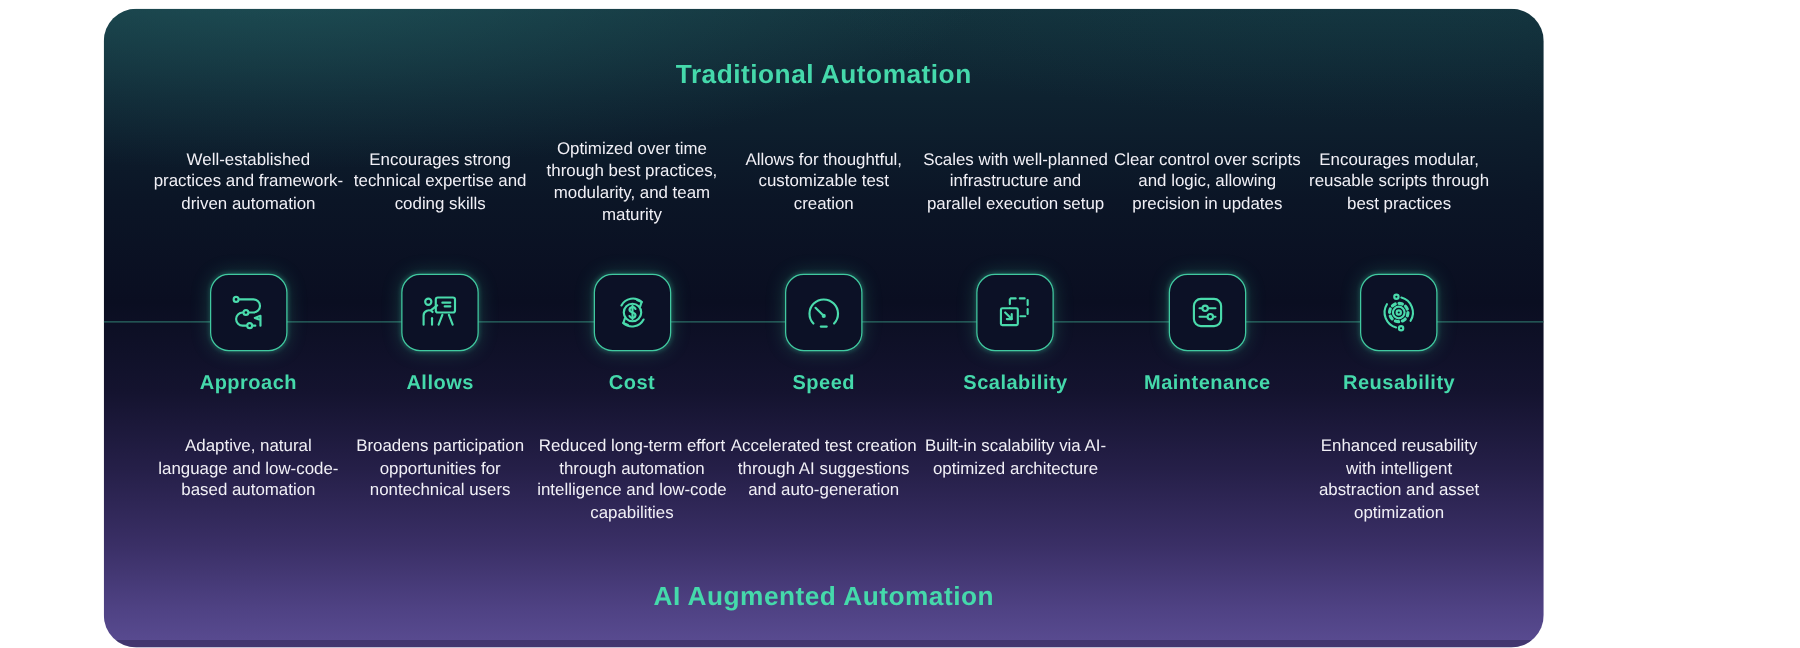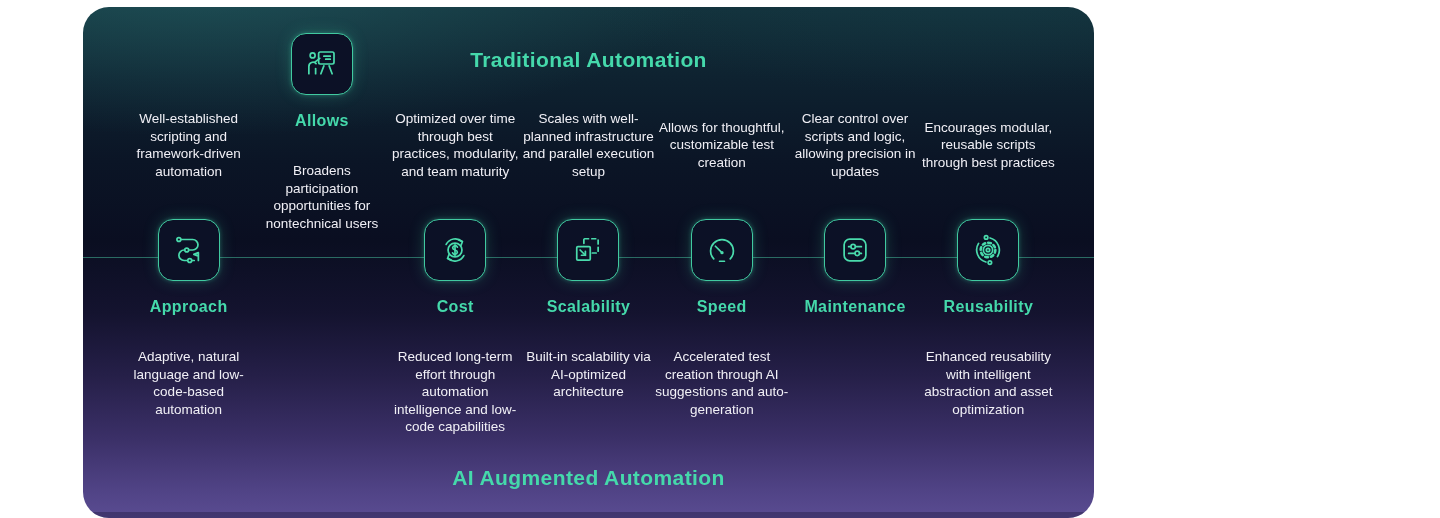--- a/index.html
+++ b/index.html
@@ -1,18 +1,18 @@
 <!DOCTYPE html>
 <html><head>
 <meta charset="utf-8">
 <style>
   * { margin:0; padding:0; box-sizing:border-box; }
   html,body { width:1440px; height:518px; background:#ffffff; font-family:"Liberation Sans", sans-serif; overflow:hidden; }
   .card {
-    position:absolute; left:83px; top:7px; width:1011px; height:511px;
+    position:absolute; left:83px; top:7px; width:1152px; height:511px;
     border-radius:26px; overflow:hidden;
     background:
       radial-gradient(90% 55% at 12% -5%, rgba(38,100,104,.55), rgba(38,100,104,0) 55%),
       radial-gradient(80% 45% at 88% -5%, rgba(22,64,74,.35), rgba(22,64,74,0) 50%),
       linear-gradient(180deg, #13323c 0%, #0e2230 14%, #0b1526 30%, #0a0e21 46%, #14132f 60%, #251f48 72%, #3a2f66 84%, #4f4284 94%, #5a4c92 100%);
   }
   .card::after {
     content:""; position:absolute; left:0; right:0; bottom:0; height:6px;
     background:rgba(24,16,48,.35);
   }
@@ -52,38 +52,41 @@
 <div class="card">
 
   <div class="big-title title-top">Traditional Automation</div>
 
   <div class="hline"></div>
 
   <div class="columns">
 
     <div class="col">
       <div class="top-desc-wrap">
-          <div class="desc">Well-established scripting and framework-driven automation</div>
+          <div class="desc">Well-established practices and framework-driven automation</div>
         </div>
       <div class="icon-box">
         <svg class="glyph" width="36" height="36" viewBox="0 0 48 48">
           <path d="M13.5 10h15.5a7 7 0 0 1 0 14H17.5a7 7 0 0 0 0 14H31"></path>
           <circle cx="10.5" cy="10" r="2.6" fill="#0c1126"></circle>
           <circle cx="21" cy="24" r="2.6" fill="#0c1126"></circle>
           <circle cx="25" cy="38" r="2.6" fill="#0c1126"></circle>
           <path d="M36.5 38V27.5l-6 2.3 6 2.3"></path>
         </svg>
       </div>
       <div class="cat-label">Approach</div>
       <div class="bottom-desc-wrap">
           <div class="desc">Adaptive, natural language and low-code-based automation</div>
         </div>
     </div>
 
     <div class="col">
+      <div class="top-desc-wrap">
+          <div class="desc">Encourages strong technical expertise and coding skills</div>
+        </div>
       <div class="icon-box">
         <svg class="glyph" width="36" height="36" viewBox="0 0 48 48">
           <rect x="19.5" y="8" width="20.5" height="16" rx="2.2"></rect>
           <path d="M26.5 13.5h8.5M29 17.5h6"></path>
           <path d="M26.5 26.5 22.5 37M33.5 26.5 37.5 37"></path>
           <circle cx="11.5" cy="12.5" r="3.3"></circle>
           <path d="M6.5 37V27.2a5.5 5.5 0 0 1 9.6-3.7"></path>
           <path d="M15.5 30V37"></path>
           <path d="M14.5 21.5 21 16.5"></path>
         </svg>
@@ -110,51 +113,51 @@
         </svg>
       </div>
       <div class="cat-label">Cost</div>
       <div class="bottom-desc-wrap">
           <div class="desc">Reduced long-term effort through automation intelligence and low-code capabilities</div>
         </div>
     </div>
 
     <div class="col">
       <div class="top-desc-wrap">
+          <div class="desc">Allows for thoughtful, customizable test creation</div>
+        </div>
+      <div class="icon-box">
+        <svg class="glyph" width="36" height="36" viewBox="0 0 48 48">
+          <path d="M13 35.8A15.2 15.2 0 1 1 35 35.8"></path>
+          <path d="M20.8 39h6.4"></path>
+          <path d="M22.5 26.2 15.2 19"></path>
+          <circle cx="24" cy="27.6" r="2.2" fill="#4adbac" stroke="none"></circle>
+        </svg>
+      </div>
+      <div class="cat-label">Speed</div>
+      <div class="bottom-desc-wrap">
+          <div class="desc">Accelerated test creation through AI suggestions and auto-generation</div>
+        </div>
+    </div>
+
+    <div class="col">
+      <div class="top-desc-wrap">
           <div class="desc">Scales with well-planned infrastructure and parallel execution setup</div>
         </div>
       <div class="icon-box">
         <svg class="glyph" width="36" height="36" viewBox="0 0 48 48">
           <rect x="18.5" y="9" width="19" height="19" rx="1" stroke-dasharray="5.2 4.4"></rect>
           <rect x="9" y="19.5" width="18" height="18" rx="1.5" fill="#0c1126"></rect>
           <path d="M13.5 24 20.5 31"></path>
           <path d="M20.5 25.8v5.2h-5.2"></path>
         </svg>
       </div>
       <div class="cat-label">Scalability</div>
       <div class="bottom-desc-wrap">
           <div class="desc">Built-in scalability via AI-optimized architecture</div>
-        </div>
-    </div>
-
-    <div class="col">
-      <div class="top-desc-wrap">
-          <div class="desc">Allows for thoughtful, customizable test creation</div>
-        </div>
-      <div class="icon-box">
-        <svg class="glyph" width="36" height="36" viewBox="0 0 48 48">
-          <path d="M13 35.8A15.2 15.2 0 1 1 35 35.8"></path>
-          <path d="M20.8 39h6.4"></path>
-          <path d="M22.5 26.2 15.2 19"></path>
-          <circle cx="24" cy="27.6" r="2.2" fill="#4adbac" stroke="none"></circle>
-        </svg>
-      </div>
-      <div class="cat-label">Speed</div>
-      <div class="bottom-desc-wrap">
-          <div class="desc">Accelerated test creation through AI suggestions and auto-generation</div>
         </div>
     </div>
 
     <div class="col">
       <div class="top-desc-wrap">
           <div class="desc">Clear control over scripts and logic, allowing precision in updates</div>
         </div>
       <div class="icon-box">
         <svg class="glyph" width="36" height="36" viewBox="0 0 48 48">
           <rect x="9.5" y="9.5" width="29" height="29" rx="7.5"></rect>

